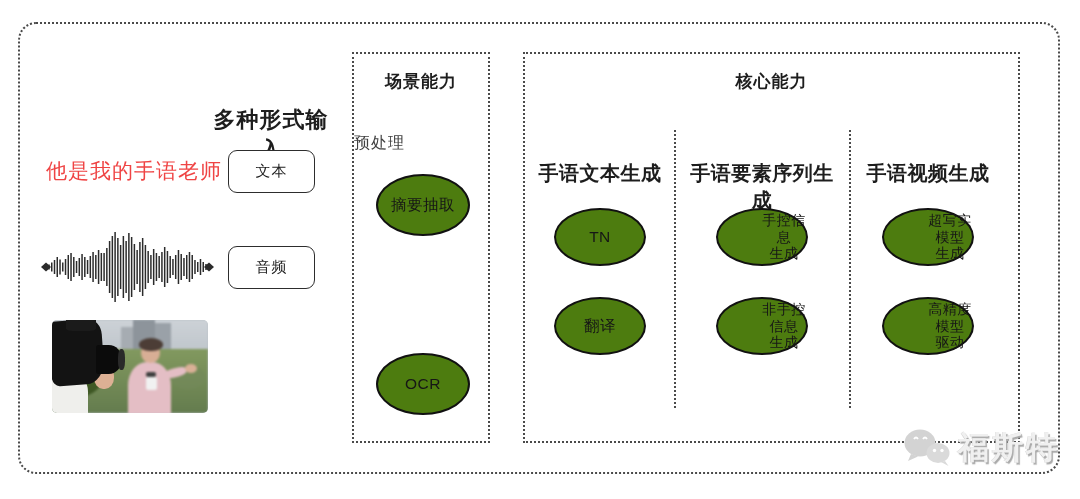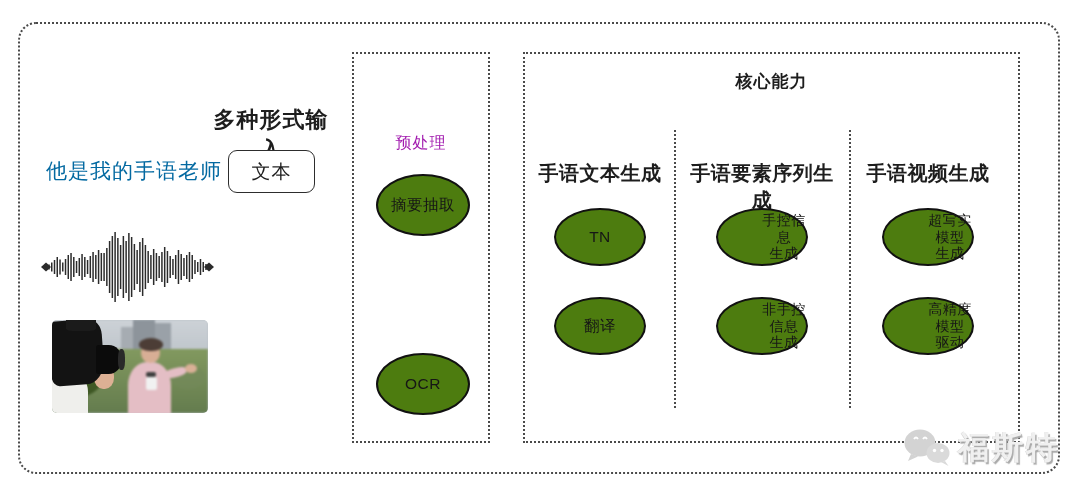--- a/index.html
+++ b/index.html
@@ -6,25 +6,25 @@
   html,body { width:1080px; height:499px; background:#ffffff; overflow:hidden;
               font-family:"Liberation Sans", sans-serif; color:#1d1d1d; }
   .canvas { position:relative; width:1080px; height:499px; background:#fff; }
 
   .outer-border { position:absolute; left:18px; top:22px; width:1042px; height:452px;
                   border:2px dotted #4a4a4a; border-radius:18px; }
 
   
   .input-title { position:absolute; left:206px; top:105px; width:130px; text-align:center;
                  font-size:22px; font-weight:700; letter-spacing:1px; }
-  .sample-text { position:absolute; left:46px; top:157px; font-size:21px; letter-spacing:1px; color:#0369a1; }
+  .sample-text { position:absolute; left:46px; top:157px; font-size:21px; letter-spacing:1px; color:#ef4444; }
   .io-box { position:absolute; left:228px; width:87px; height:43px;
             border:1.6px solid #2d2d2d; border-radius:9px;
             display:flex; align-items:center; justify-content:center;
-            font-size:19px; letter-spacing:1px; background:#fff; }
+            font-size:15px; letter-spacing:1px; background:#fff; }
   .io-text  { top:150px; }
   .io-audio { top:246px; }
   .io-video { top:342px; }
 
   .waveform { position:absolute; left:40px; top:229px; }
 
   
   .photo { position:absolute; left:52px; top:320px; width:156px; height:93px;
            border-radius:5px; overflow:hidden; background:#b9c0c6; }
   .photo div { position:absolute; }
@@ -52,22 +52,22 @@
   .ph-camtop{ left:9%; top:-3%; width:19%; height:15%; background:#1b1b1b; border-radius:20%; }
   .ph-lens { left:28%; top:27%; width:17%; height:31%; background:#0b0b0b; border-radius:10% 50% 50% 10%; }
   .ph-ring { left:42.5%; top:31%; width:4.5%; height:23%; background:#2a2a2a; border-radius:40%; }
 
   
   .cap-box { position:absolute; top:52px; height:391px; border:2px dotted #4a4a4a; background:transparent; }
   .scene-box { left:352px; width:138px; }
   .core-box  { left:523px; width:497px; }
   .cap-title { position:absolute; top:16px; left:0; width:100%; text-align:center;
                font-size:17px; font-weight:700; letter-spacing:1px; }
-  .scene-sub { position:absolute; top:79px; left:0; width:100%; text-align:center;
-               font-size:16px; color:#a21caf; letter-spacing:1px; }
+  .scene-sub { position:absolute; top:79px; left:0; width:100%; 
+               font-size:16px; color:#404040; letter-spacing:1px; }
 
   .ellipse { position:absolute; border:2.6px solid #111; border-radius:50%; background:#4d7c0f;
              display:flex; align-items:center; justify-content:center; text-align:center; }
   .ellipse span { white-space:pre-line; font-size:15.5px; line-height:1.2; letter-spacing:.5px; color:#161616; }
   .ellipse.two-line span { font-size:14px; font-weight:500;margin-left:44px; }
 
   .scene-el { left:22px; width:94px; height:62px; }
   .sc-0 { top:120px; } .sc-1 { top:209px; } .sc-2 { top:299px; }
 
   .col-divider { position:absolute; top:76px; height:278px; width:0; border-left:2px dotted #4a4a4a; }
@@ -180,22 +180,26 @@
     <div class="ph-chand"></div>
     <div class="ph-cam"></div>
     <div class="ph-camtop"></div>
     <div class="ph-lens"></div>
       <div class="ph-ring"></div>
   </div>
 
   <div class="io-box io-text">
     <span>文本</span>
   </div>
+  <div class="io-box io-audio">
+    <span>音频</span>
+  </div>
 
   <div class="cap-box scene-box">
+    <div class="cap-title">场景能力</div>
     <div class="scene-sub">预处理</div>
     <div class="ellipse scene-el sc-0">
       <span>摘要抽取</span>
       </div>
     <div class="ellipse scene-el sc-2">
       <span>OCR</span>
       </div>
   </div>
 
   <div class="cap-box core-box">

